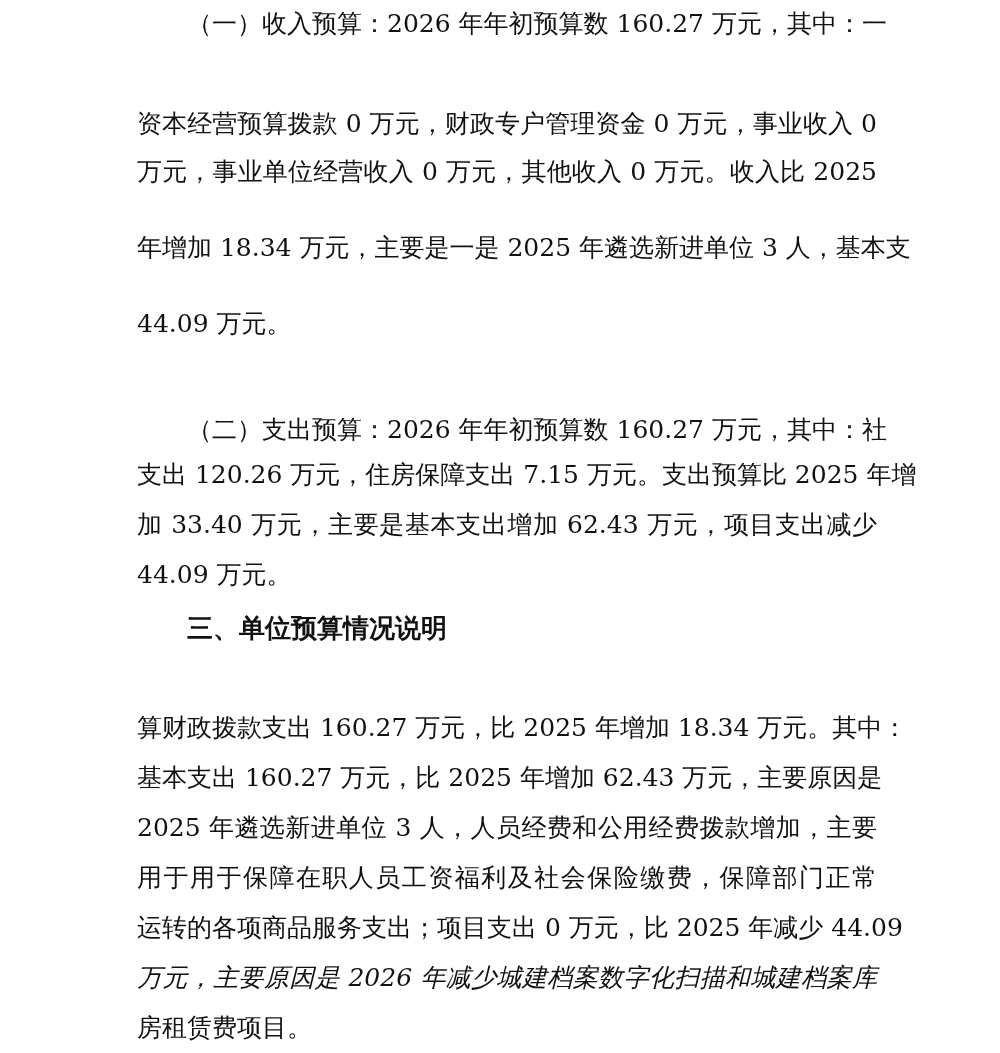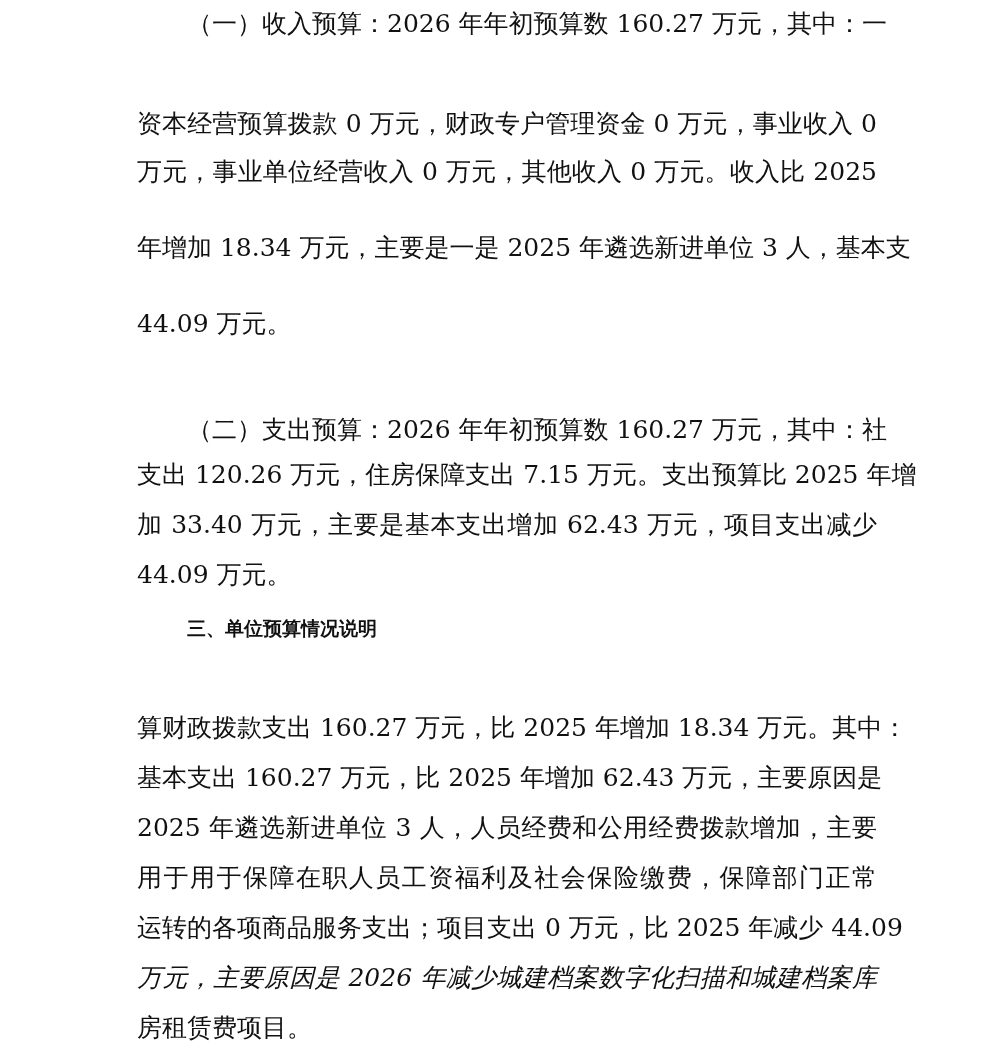--- a/index.html
+++ b/index.html
@@ -5,21 +5,21 @@
     html, body { margin: 0; padding: 0; background: #ffffff; }
     body { width: 1000px; height: 1053px; position: relative; overflow: hidden;
       font-family: "DejaVu Serif", "Liberation Serif", serif; color: #111; }
     .page { position: absolute; left: 0; top: 0; width: 1000px; height: 866px; }
     .line { position: absolute; left: 137px; width: 740px; height: 36px;
       font-size: 25px; line-height: 36px; white-space: nowrap;
       text-align: justify; text-align-last: justify; letter-spacing: 0; }
     .line.indent { left: 187px; width: 690px; }
     .line.last { text-align-last: left; }
     .kai { font-family: "DejaVu Serif", "Liberation Serif", serif; }
-    .heading { position: absolute; left: 187px; font-size: 19px; line-height: 36px;
+    .heading { position: absolute; left: 187px; font-size: 26px; line-height: 36px;
       font-weight: bold; font-family: "DejaVu Sans", "Liberation Sans", sans-serif; white-space: nowrap; }
   </style>
 </head>
 <body>
 
 <div class="page">
 
   <div class="line indent" style="top:6px;"><span class="kai">（一）收入预算</span><span>：2026 年年初预算数 160.27 万元，其中：一</span></div>
   <div class="line" style="top:106px;">资本经营预算拨款 0 万元，财政专户管理资金 0 万元，事业收入 0</div>
   <div class="line" style="top:154px;">万元，事业单位经营收入 0 万元，其他收入 0 万元。收入比 2025</div>

